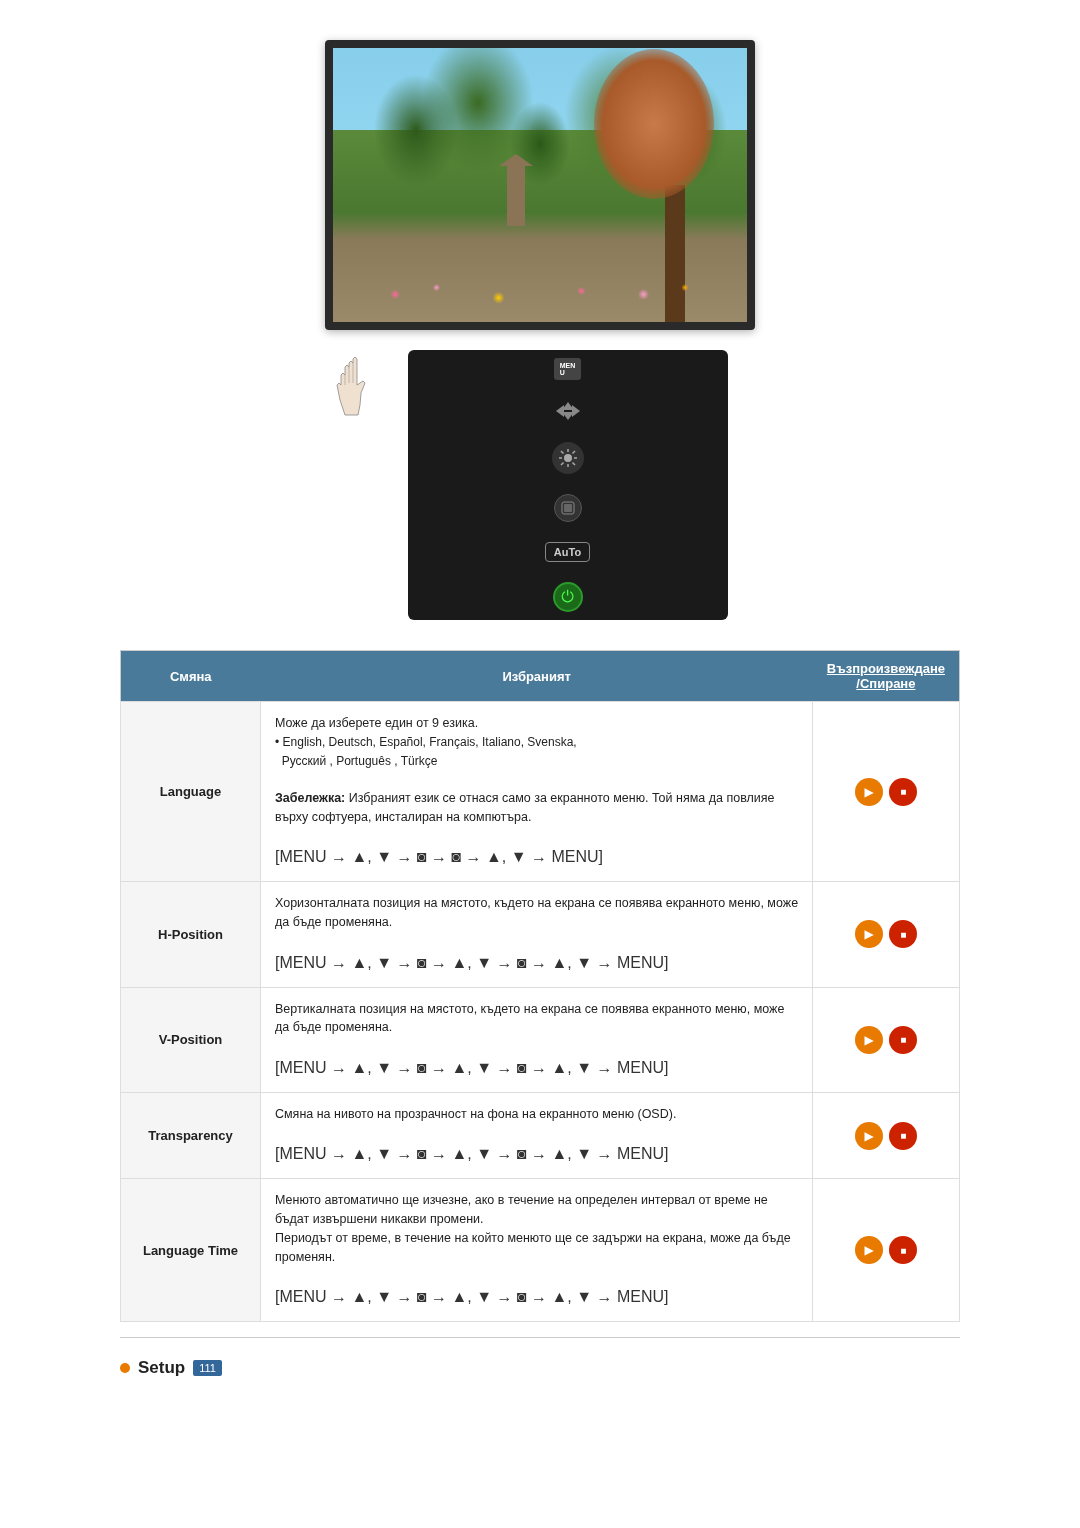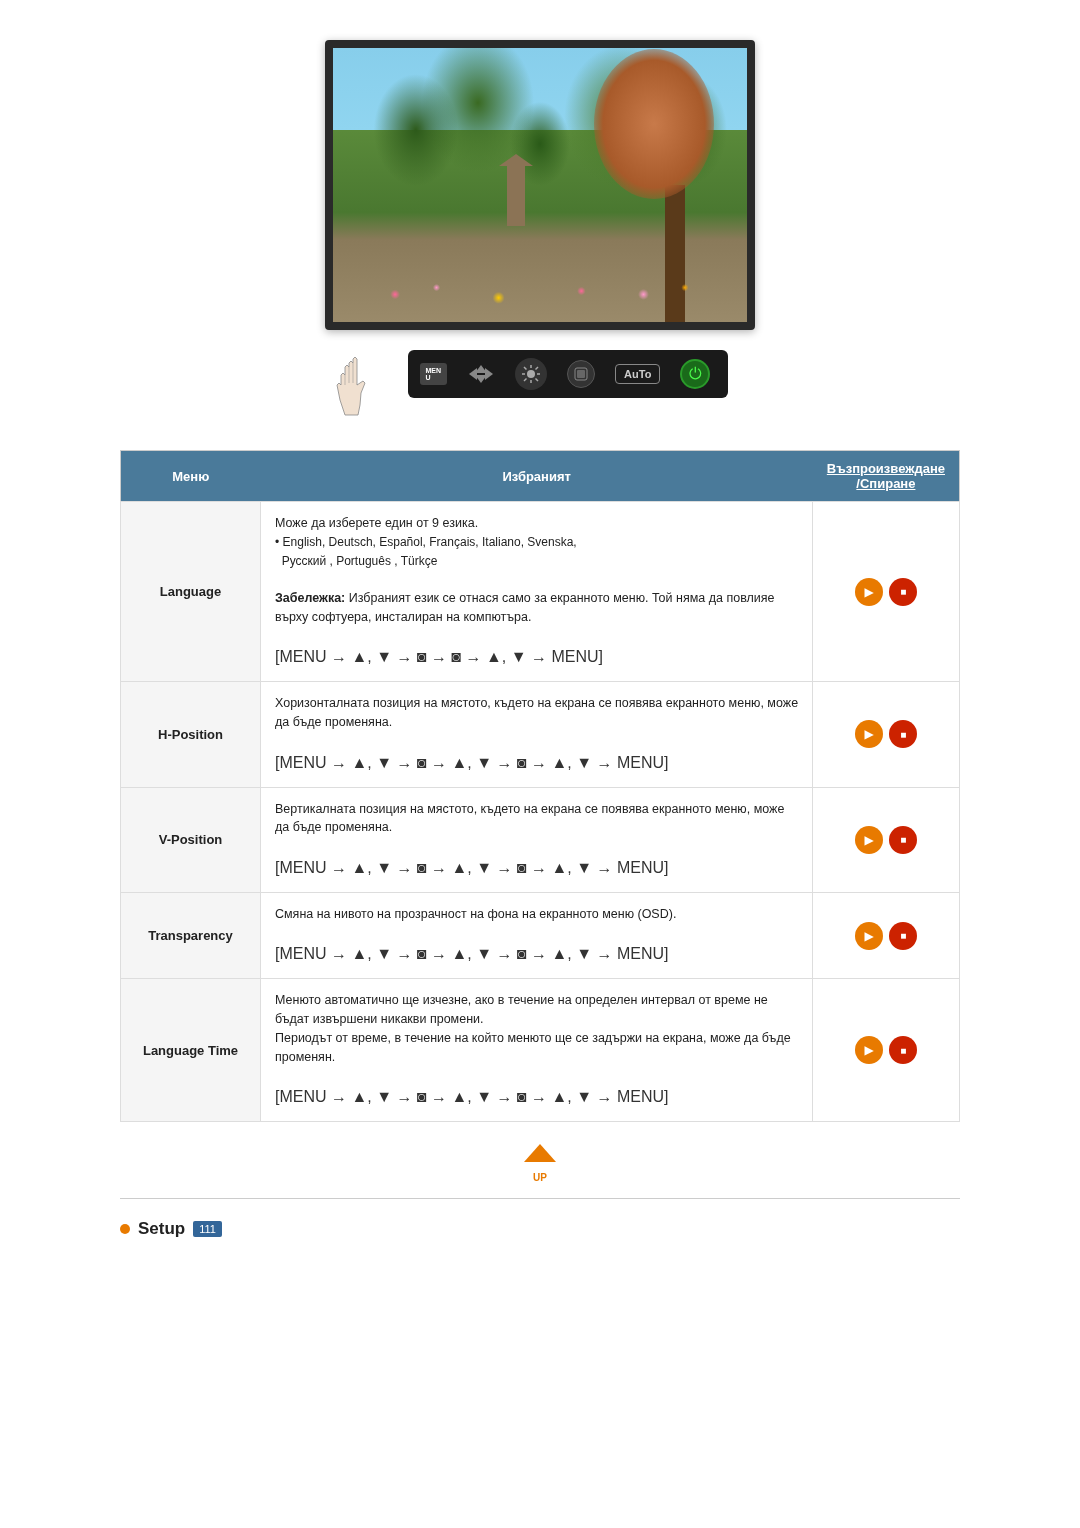--- a/index.html
+++ b/index.html
@@ -124,20 +124,21 @@
 
     .control-bar {
       display: flex;
       align-items: center;
       background: #1a1a1a;
       border-radius: 6px;
       padding: 8px 12px;
       gap: 20px;
       width: 320px;
       margin: 0 auto;
+      flex-direction: column;
     }
 
     .ctrl-btn {
       display: flex;
       align-items: center;
       justify-content: center;
       color: #ccc;
       font-size: 11px;
       cursor: pointer;
     }
@@ -418,21 +419,21 @@
             <span style="font-size:16px; color:#4afa4a;">⏻</span>
           </div>
         </div>
       </div>
     </div>
   </div>
 
   <table class="info-table">
     <thead>
       <tr>
-        <th>Меню</th>
+        <th>Смяна</th>
         <th>Избраният</th>
         <th>Възпроизвеждане /Спиране</th>
       </tr>
     </thead>
     <tbody>
 
       <tr>
         <td>Language</td>
         <td>
           <div class="desc-text">
@@ -511,28 +512,20 @@
         <td>
           <div class="play-stop-icons">
             <div class="play-icon">▶</div>
             <div class="stop-icon">■</div>
           </div>
         </td>
       </tr>
     </tbody>
   </table>
 
-  <div class="up-arrow-section">
-    <div class="up-arrow">
-      <svg width="40" height="30" viewBox="0 0 40 30">
-        <polygon points="20,2 36,20 4,20" fill="#e87a00"></polygon>
-      </svg>
-      <span class="up-label">UP</span>
-    </div>
-  </div>
 
   <hr class="footer-divider">
   <div class="footer-nav">
     <span class="footer-dot"></span>
     <span class="footer-setup">Setup</span>
     <span class="footer-page-badge">111</span>
   </div>
 
 </div>
 

